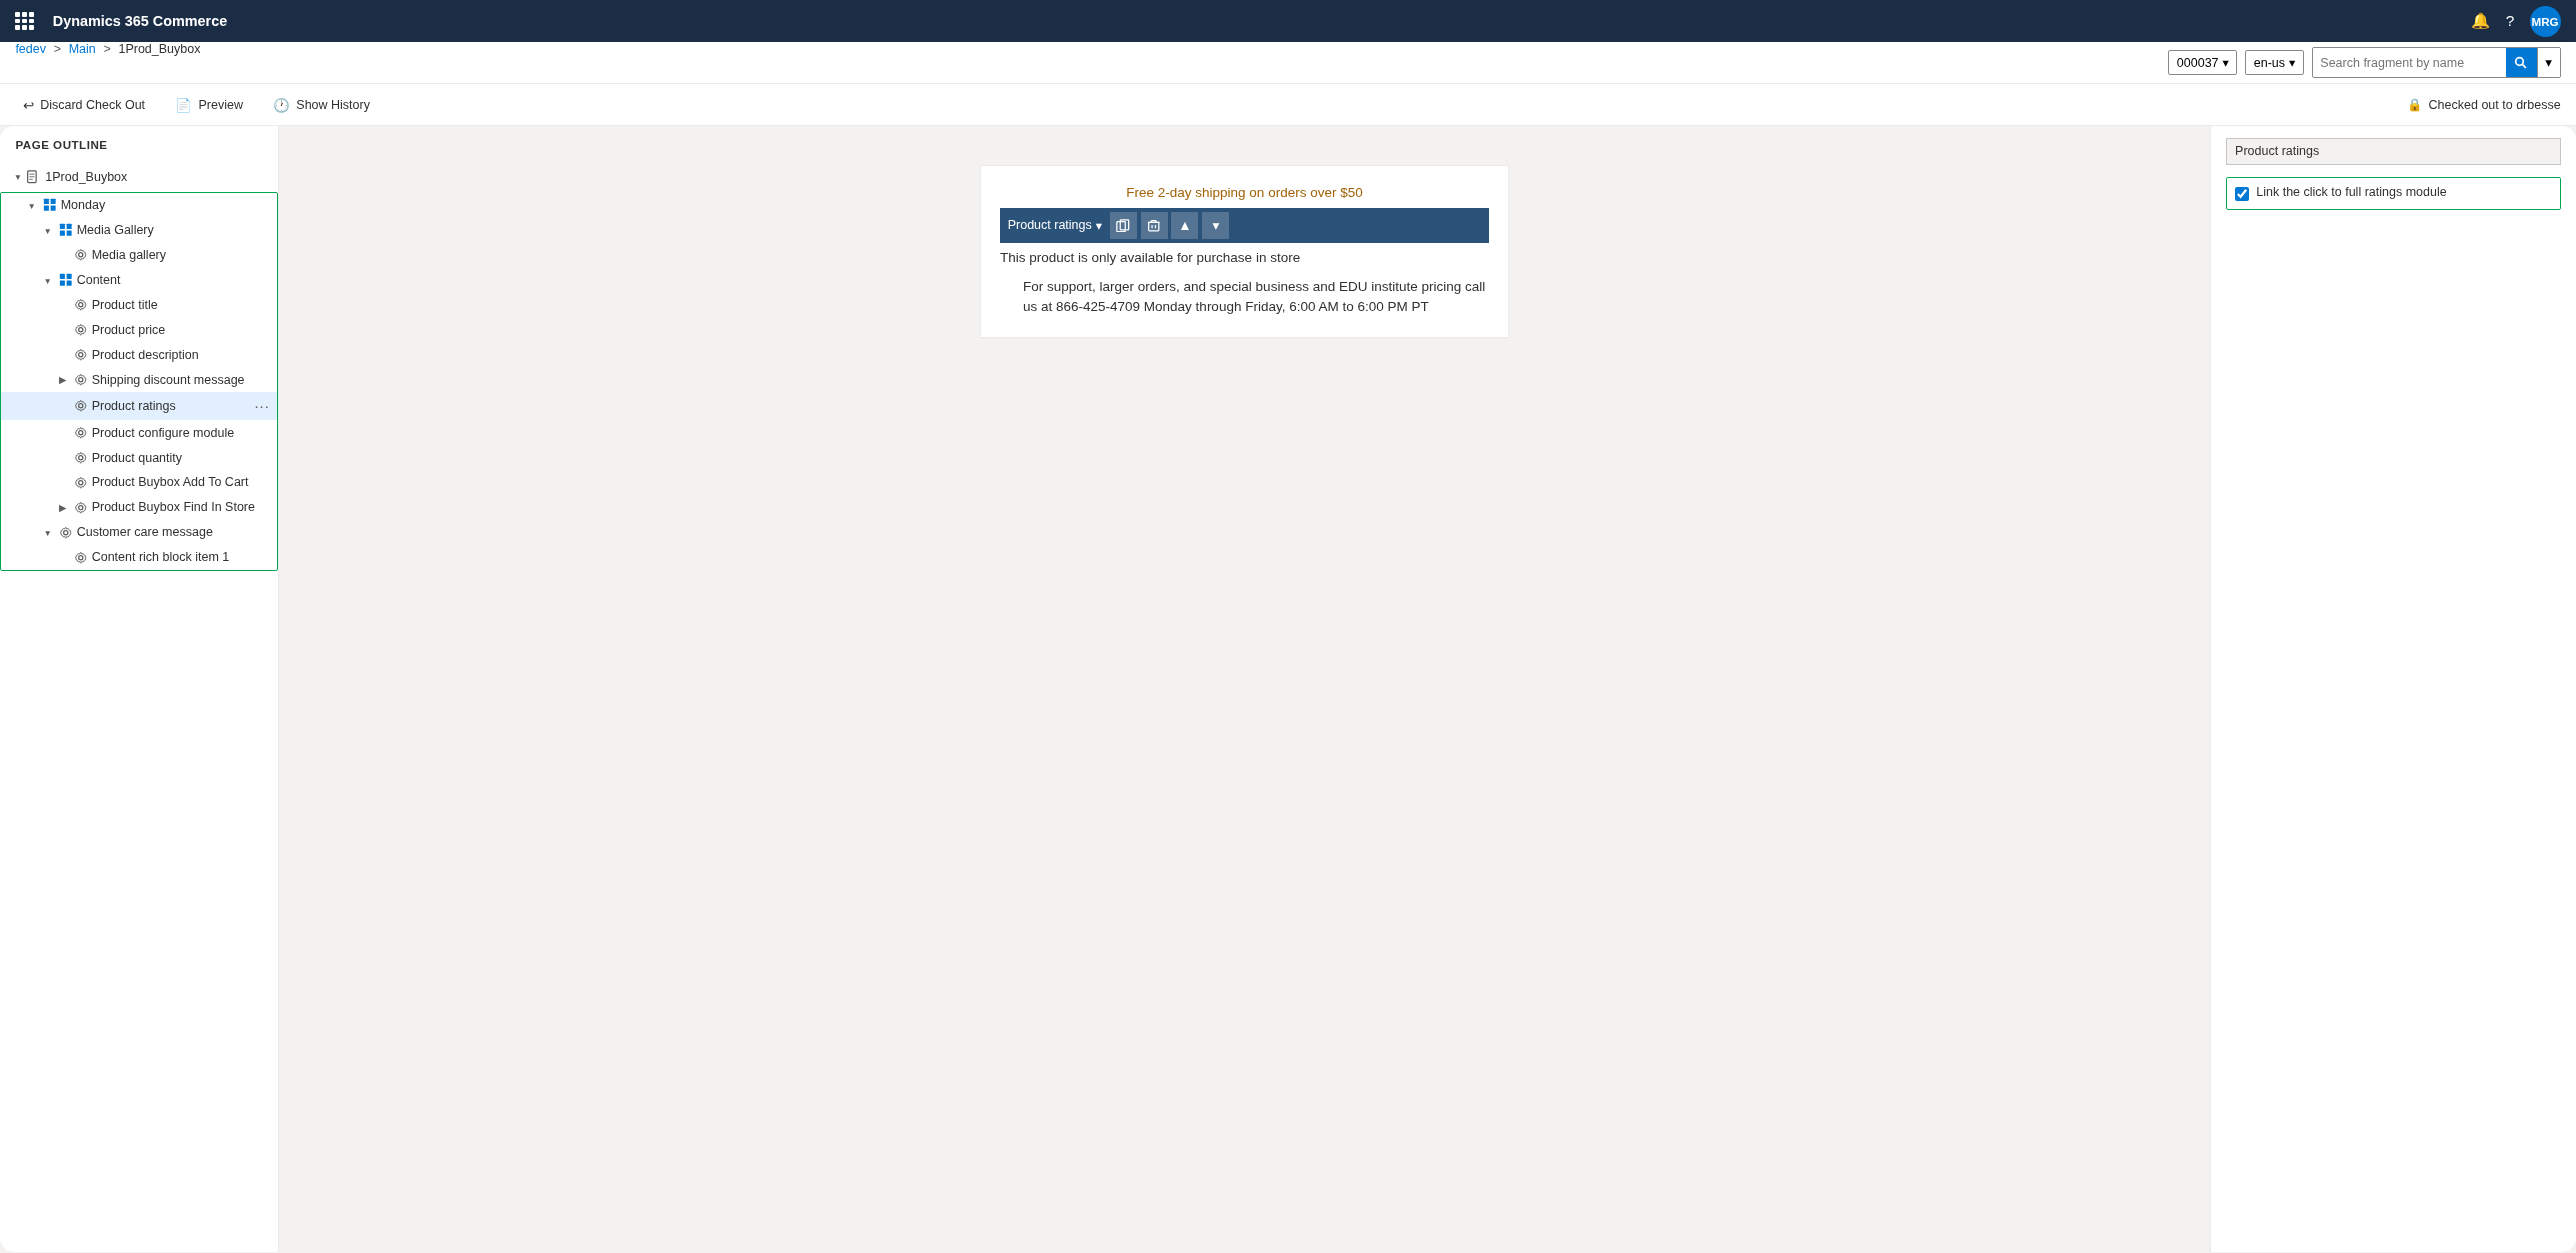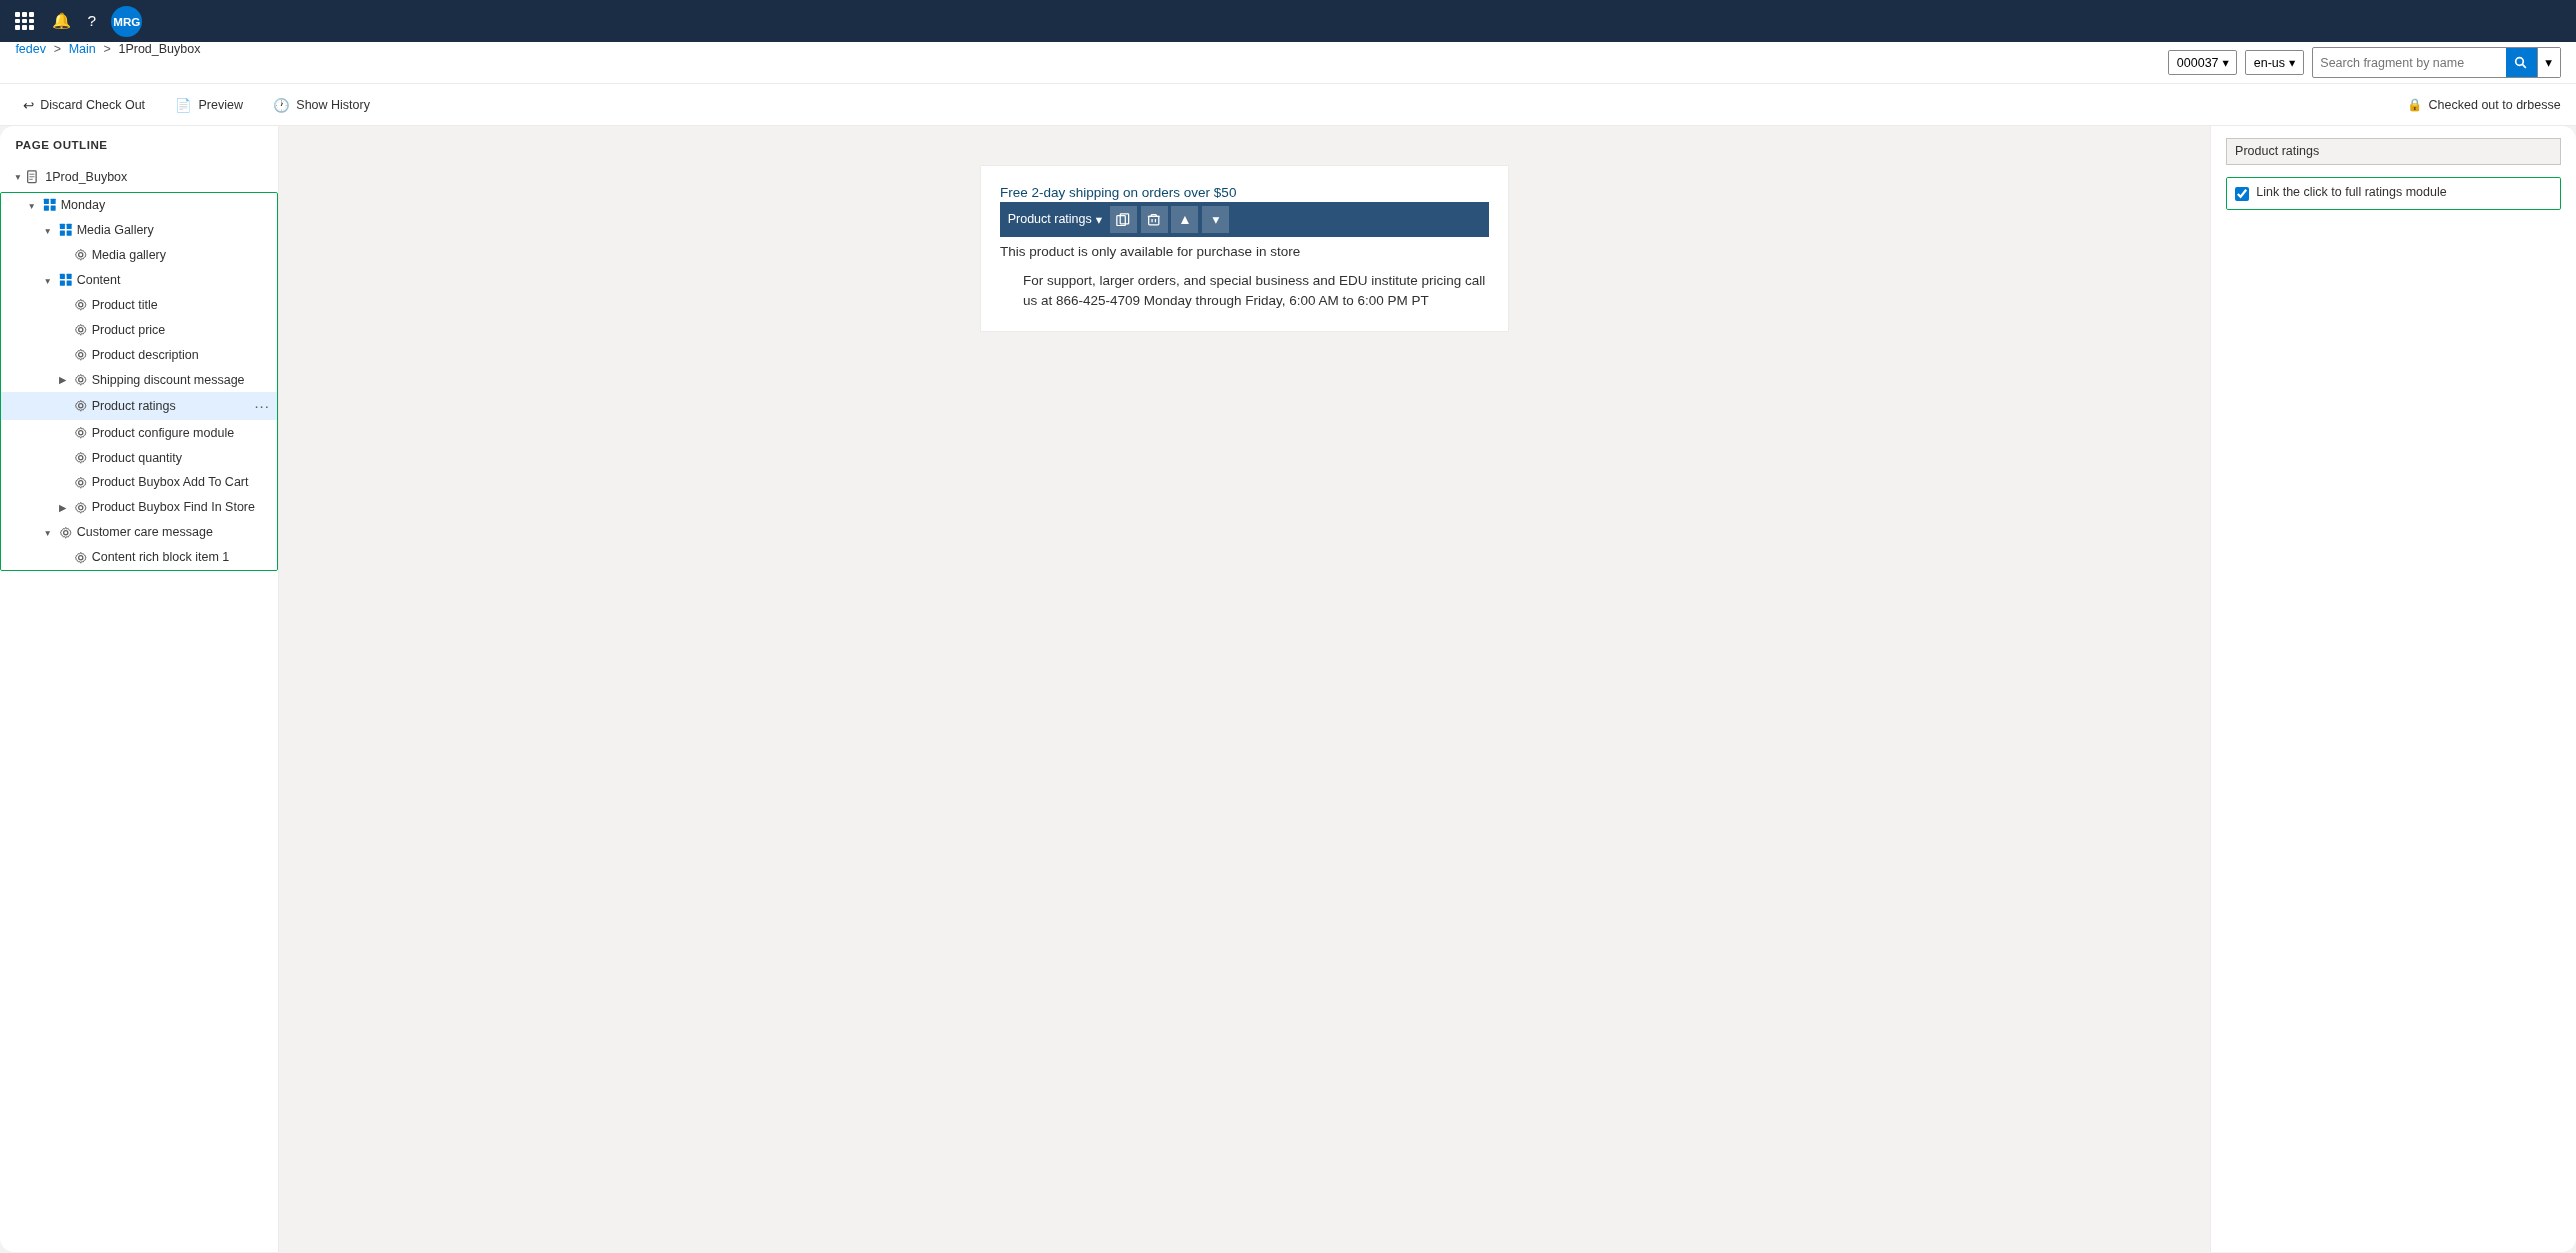--- a/index.html
+++ b/index.html
@@ -275,22 +275,23 @@
 
     .page-content {
       background: white;
       width: 529px;
       padding: 19px;
       border: 1px solid #edebe9;
     }
 
     .shipping-msg {
       font-size: 13.5px;
-      color: #0c4a6e;
-      margin-bottom: 2px;
+      color: #a16207;
+      margin-bottom: 8px;
+      text-align: center;
     }
 
     .ratings-toolbar {
       background: #2b5278;
       display: flex;
       align-items: center;
       padding: 3.9px 7.7px;
       gap: 7.7px;
       margin-bottom: 7.7px;
     }
@@ -389,20 +390,21 @@
     <span></span>
       <span></span>
       <span></span>
     <span></span>
       <span></span>
       <span></span>
     <span></span>
       <span></span>
       <span></span>
   </div>
+  <div class="app-title">Dynamics 365 Commerce</div>
   <div class="nav-icons">
     <div class="nav-icon">🔔</div>
     <div class="nav-icon">?</div>
     <div class="avatar">MRG</div>
   </div>
 </div>
 
 <div class="breadcrumb-bar">
   <span class="breadcrumb-text">fedev</span>
   <span class="breadcrumb-sep">&gt;</span>

